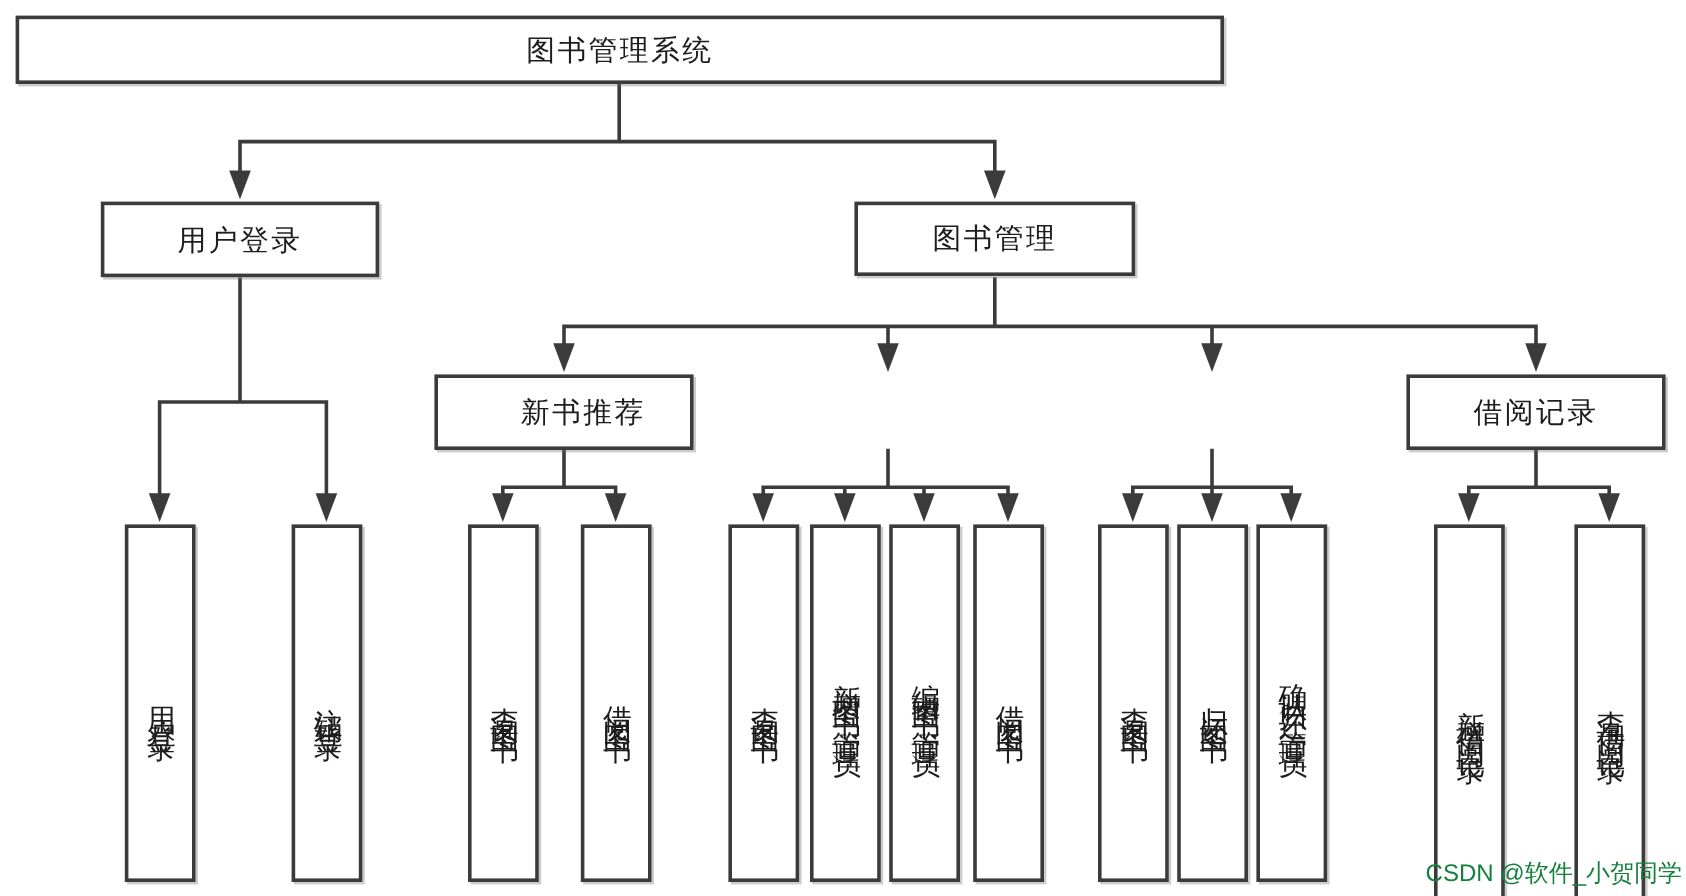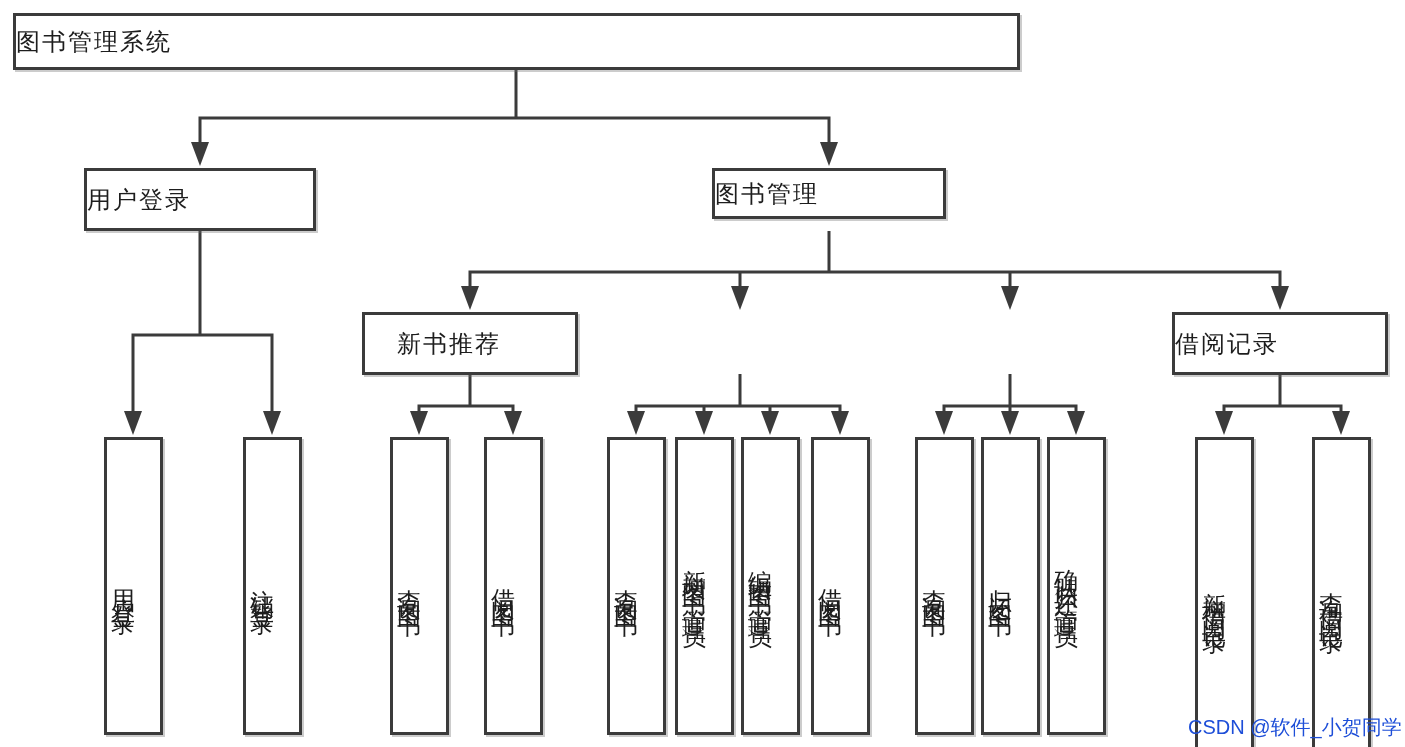--- a/index.html
+++ b/index.html
@@ -22,41 +22,42 @@
     z-index: 1;
   }
   .box {
     position: absolute;
     box-sizing: border-box;
     background: #ffffff;
     border: 3px solid #3b3b3b;
     box-shadow: 2px 2px 0 rgba(110,110,110,0.35);
     display: flex;
     align-items: center;
+    justify-content: center;
     color: #1d1d1d;
     z-index: 2;
   }
   .h-label {
     font-size: 24px;
     letter-spacing: 2px;
     white-space: nowrap;
   }
   .v-label {
     writing-mode: vertical-rl;
     text-orientation: mixed;
     font-size: 24px;
     letter-spacing: 8px;
     white-space: nowrap;
   }
   .watermark {
     position: absolute;
     left: 1188px;
     top: 714px;
     font-size: 20px;
-    color: #1d4ed8;
+    color: #15803d;
     white-space: nowrap;
     z-index: 3;
   }
 </style>
 </head>
 <body>
 
 <div id="stage">
 
   <svg id="connectors" width="1405" height="747" viewBox="0 0 1405 747">
@@ -99,21 +100,21 @@
     </g>
   </svg>
 
   <div class="box" style="left:13px; top:13px; width:1007px; height:57px;">
     <span class="h-label">图书管理系统</span>
   </div>
 
   <div class="box" style="left:84px; top:168px; width:232px; height:63px;">
     <span class="h-label">用户登录</span>
   </div>
-  <div class="box" style="left:712px; top:168px; width:234px; height:51px;">
+  <div class="box" style="left:712px; top:168px; width:234px; height:62px;">
     <span class="h-label">图书管理</span>
   </div>
 
   <div class="box" style="left:362px; top:312px; width:216px; height:63px;padding-left:32px;">
     <span class="h-label">新书推荐</span>
   </div>
   <div class="box" style="left:1172px; top:312px; width:216px; height:63px;">
     <span class="h-label">借阅记录</span>
   </div>
 

